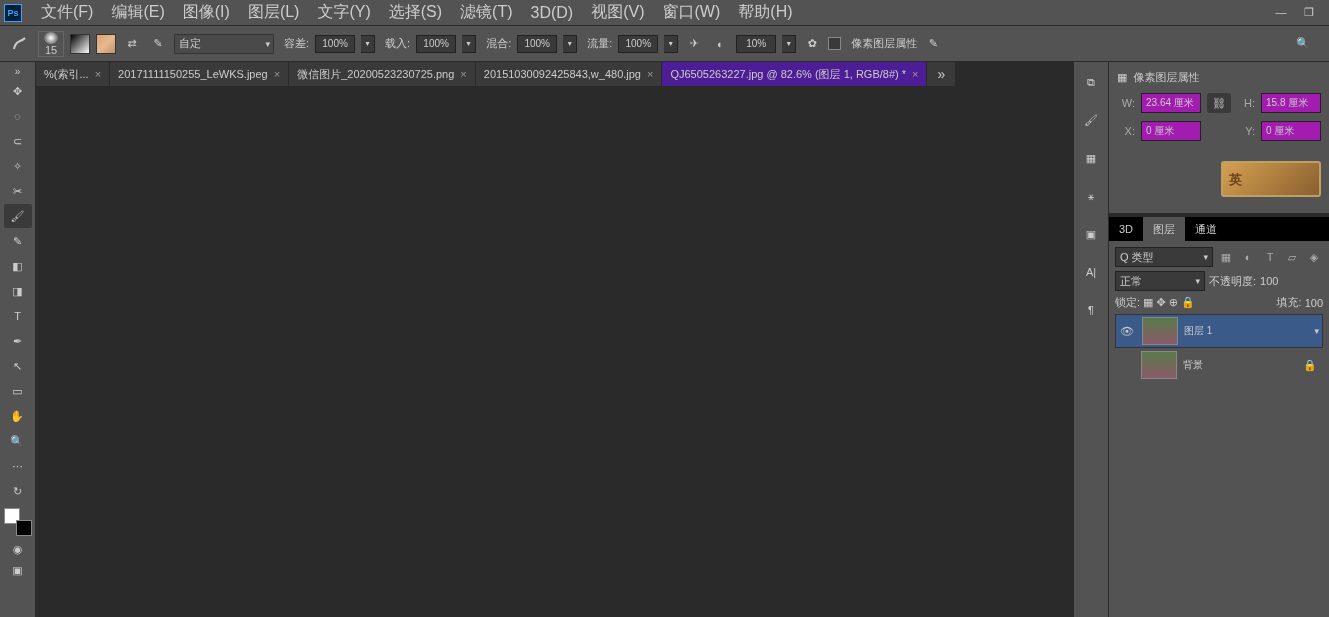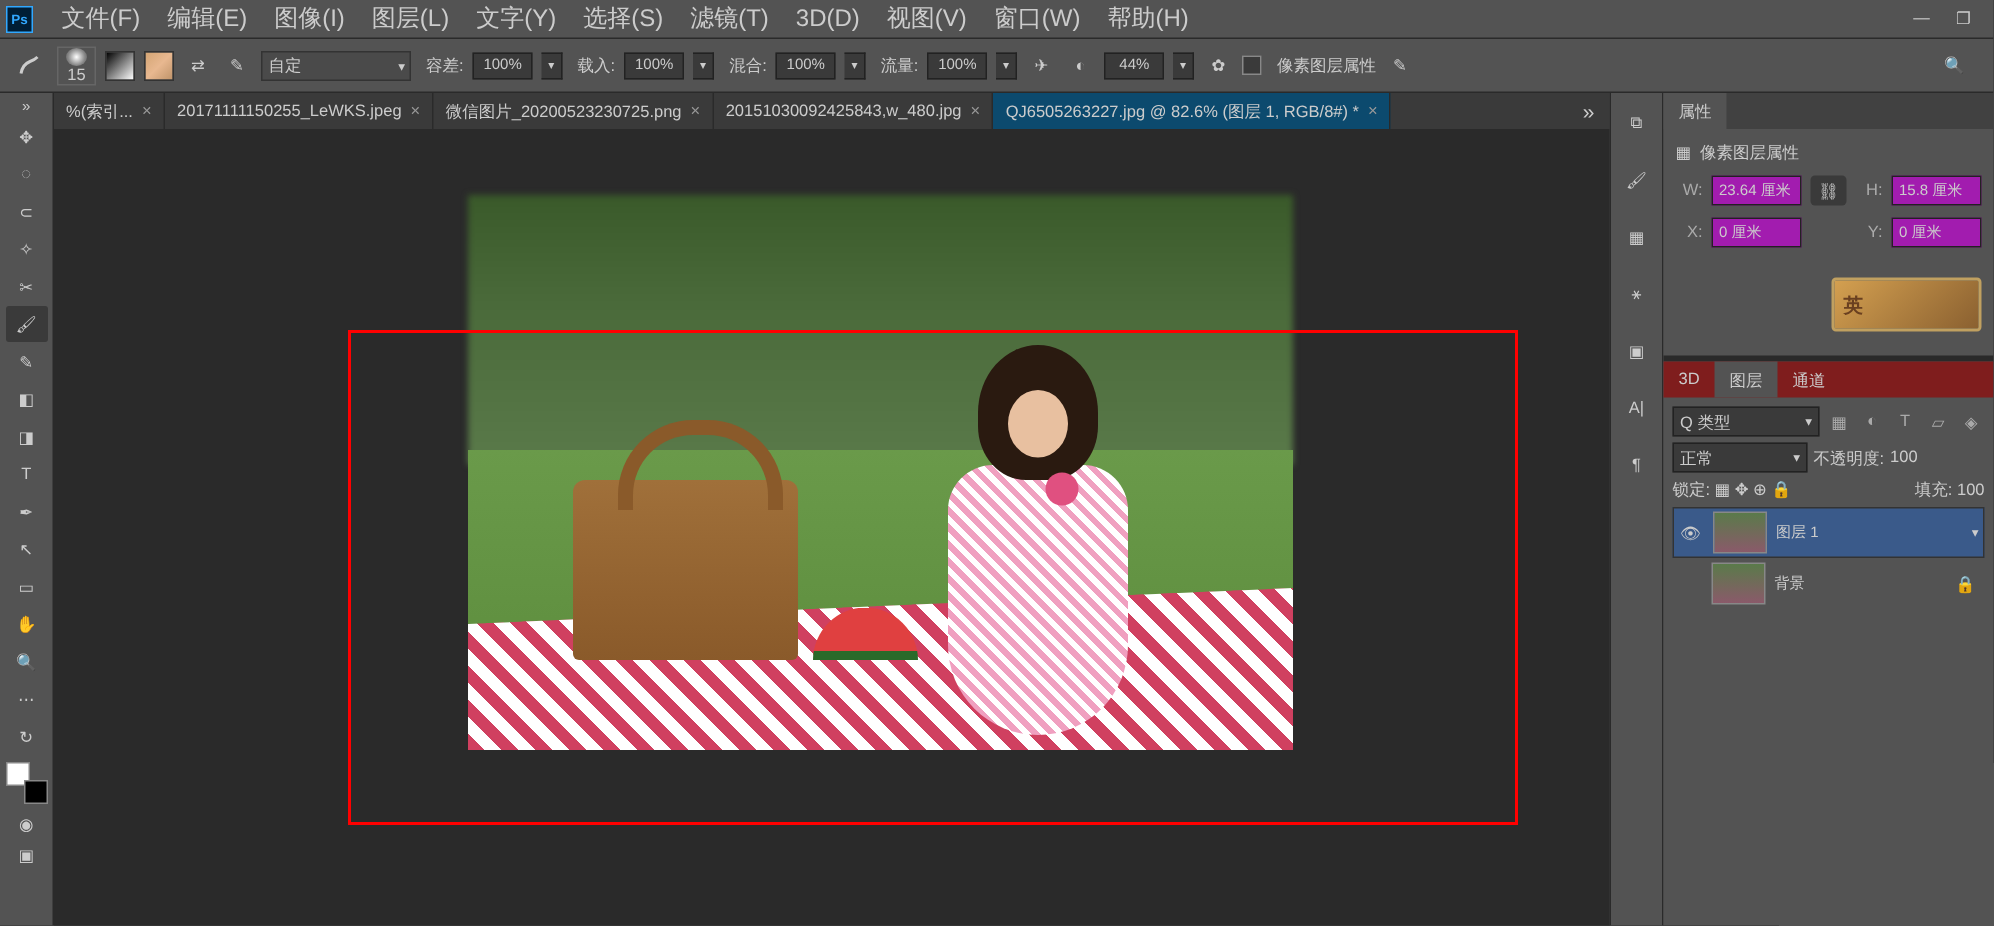--- a/index.html
+++ b/index.html
@@ -29,24 +29,24 @@
 .main{display:flex;height:555px}
 .ltools{width:36px;background:#535353;border-right:1px solid #2a2a2a;display:flex;flex-direction:column;align-items:center;padding-top:4px;gap:1px}
 .ltools .dbl{font-size:10px;height:12px}
 .tbtn{width:28px;height:24px;display:flex;align-items:center;justify-content:center;cursor:pointer;border-radius:2px}
 .tbtn.active{background:#3a3a3a}
 .fgbg{position:relative;width:28px;height:28px;margin-top:4px}
 .fg{position:absolute;width:16px;height:16px;background:#fff;border:1px solid #888;top:0;left:0}
 .bg{position:absolute;width:16px;height:16px;background:#000;border:1px solid #888;bottom:0;right:0}
 .mini{width:20px;height:16px;display:flex;align-items:center;justify-content:center;margin-top:4px}
 
-.center{flex:1;display:flex;flex-direction:column;background:#2a2a2a}
+.center{flex:1;display:flex;flex-direction:row;background:#2a2a2a}
 .tabs{height:24px;background:#3a3a3a;display:flex;align-items:center;overflow:hidden}
 .tab{padding:0 8px;height:24px;display:flex;align-items:center;gap:6px;font-size:11px;color:#999;cursor:pointer;border-right:1px solid #2a2a2a;white-space:nowrap}
-.tab.active{background:#0c4a6e;color:#fff}
+.tab.active{background:#4c1d95;color:#fff}
 .tab .x{font-size:11px;color:#999}
 .tab-more{padding:0 10px;color:#ccc;font-size:14px;margin-left:auto}
 .canvas{flex:1;background:#2a2a2a;position:relative;overflow:hidden}
 .img-area{position:absolute;left:276px;top:44px;width:550px;height:370px}
 .trees{position:absolute;top:0;left:0;right:0;height:180px;background:linear-gradient(180deg,#3a5a2a 0%,#4a6a3a 40%,#5a7a4a 100%);filter:blur(2px)}
 .grass{position:absolute;top:170px;left:0;right:0;bottom:0;background:linear-gradient(#6a9a4a,#5a8a3a)}
 .blanket{position:absolute;bottom:0;left:0;right:0;height:120px;background:repeating-linear-gradient(45deg,#d04060 0 8px,#fff 8px 16px),repeating-linear-gradient(-45deg,#d04060 0 8px,transparent 8px 16px);clip-path:polygon(0 30%,100% 10%,100% 100%,0 100%)}
 .basket{position:absolute;left:70px;top:190px;width:150px;height:120px;background:linear-gradient(#a0703a,#8a5a2a);border-radius:8px 8px 4px 4px}
 .basket::before{content:"";position:absolute;top:-40px;left:30px;width:90px;height:50px;border:10px solid #8a5a2a;border-bottom:none;border-radius:50px 50px 0 0}
 .girl{position:absolute;right:100px;top:100px;width:140px;height:260px}
@@ -66,21 +66,21 @@
 .ptab.active{background:#535353}
 .props{padding:8px;font-size:11px}
 .prow{display:flex;align-items:center;gap:6px;margin-bottom:8px}
 .prow .plbl{width:18px;text-align:right;color:#aaa}
 .pval{flex:1;height:20px;background:#a21caf;border:1px solid #222;padding:0 4px;display:flex;align-items:center;font-size:10px}
 .link-ic{width:24px;height:20px;background:#3a3a3a;display:flex;align-items:center;justify-content:center;border-radius:3px}
 .thumb-art{width:100px;height:36px;background:linear-gradient(135deg,#d4a050,#8a6030);border:2px solid #c0a060;margin-left:auto;position:relative;border-radius:3px}
 .thumb-art::after{content:"英";position:absolute;left:6px;top:8px;color:#6a4020;font-size:13px;font-weight:bold}
 
 .divider{height:4px;background:#2a2a2a}
-.ptabs2{height:24px;display:flex;background:#7f1d1d}
+.ptabs2{height:24px;display:flex;background:#000000}
 .layers{padding:6px;font-size:11px}
 .lrow{display:flex;align-items:center;gap:4px;margin-bottom:4px}
 .lsel{flex:1;height:20px;background:#3a3a3a;border:1px solid #222;padding:0 4px;display:flex;align-items:center;position:relative}
 .lsel::after{content:"▾";position:absolute;right:4px;font-size:9px}
 .licons{display:flex;gap:4px}
 .lic{width:18px;height:18px;display:flex;align-items:center;justify-content:center;color:#aaa;font-size:11px}
 .locks{display:flex;align-items:center;gap:3px;font-size:10px;color:#aaa;margin-bottom:4px}
 .layer-item{display:flex;align-items:center;height:34px;gap:6px;padding:2px}
 .layer-item.sel{background:#3a5a8a}
 .eye{width:18px;text-align:center}
@@ -132,21 +132,21 @@
   <div class="num">100%</div>
     <div class="dd">▾</div>
   <span class="lbl">混合:</span>
   <div class="num">100%</div>
     <div class="dd">▾</div>
   <span class="lbl">流量:</span>
   <div class="num">100%</div>
     <div class="dd">▾</div>
   <div class="ic-btn">✈</div>
   <div class="ic-btn">◐</div>
-  <div class="num">44%</div>
+  <div class="num">10%</div>
     <div class="dd">▾</div>
   <div class="ic-btn">✿</div>
   <div class="chk"></div>
   <span class="lbl">像素图层属性</span>
   <div class="ic-btn">✎</div>
   <div class="ic-btn search-ic">🔍</div>
 </div>
 
 <div class="main">
   <div class="ltools">
@@ -222,23 +222,20 @@
     <div class="ric">⧉</div>
     <div class="ric">🖌</div>
     <div class="ric">▦</div>
     <div class="ric">⚹</div>
     <div class="ric">▣</div>
     <div class="ric">A|</div>
     <div class="ric">¶</div>
   </div>
 
   <div class="rpanel">
-    <div class="ptabs">
-      <div class="ptab active">属性</div>
-    </div>
     <div class="props">
       <div class="prow">
           <span>▦</span>
           <span>像素图层属性</span>
         </div>
       <div class="prow">
         <span class="plbl">W:</span>
         <div class="pval">23.64 厘米</div>
         <div class="link-ic">⛓</div>
         <span class="plbl">H:</span>

